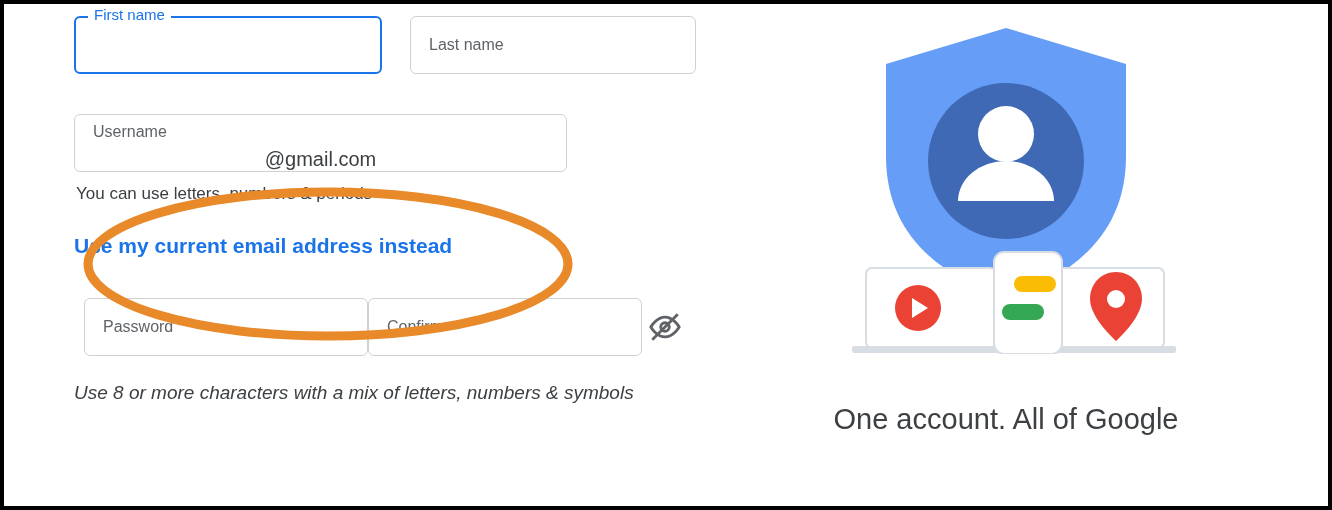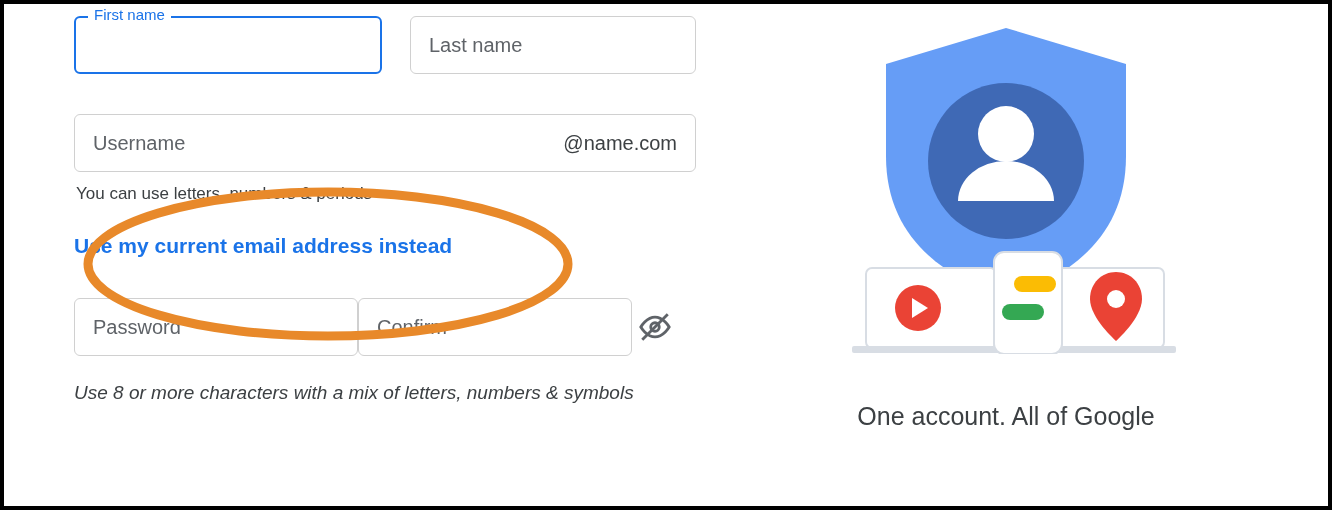--- a/index.html
+++ b/index.html
@@ -25,21 +25,21 @@
       padding: 0 18px;
       display: flex;
       align-items: center;
       font-size: 20px;
       color: #5f6368;
       background: #fff;
     }
     .field input {
       border: none;
       outline: none;
-      font-size: 20px;
+      font-size: 16px;
       color: #737373;
       width: 100%;
       background: transparent;
     }
     .field input::placeholder { color: #5f6368; }
     .first-name-wrap {
       position: relative;
       width: 308px;
     }
     .first-name-field {
@@ -62,22 +62,23 @@
       top: -10px;
       left: 14px;
       background: #fff;
       color: #1a73e8;
       font-size: 15px;
       padding: 0 6px;
     }
     .last-name-field { width: 286px; }
     .username-row { margin-top: 40px; }
     .username-field {
-      width: 622px;
+      width: 493px;
       justify-content: space-between;
+      flex-direction: column;
     }
     .username-field input { flex: 1; }
     .suffix {
       color: #3c4043;
       font-size: 20px;
       white-space: nowrap;
     }
     .hint {
       font-size: 17px;
       color: #3c4043;
@@ -86,21 +87,21 @@
     }
     .link-use-current {
       color: #1a73e8;
       font-size: 21px;
       font-weight: bold;
       margin-top: 30px;
       margin-bottom: 40px;
       display: inline-block;
       cursor: pointer;
     }
-    .pw-row { display: flex; align-items: center; gap: 0; }
+    .pw-row { display: flex; align-items: center; gap: 0; margin-left: 10px; }
     .password-field { width: 284px; }
     .confirm-field { width: 274px; }
     .eye-btn {
       cursor: pointer;
       color: #5f6368;
       display: flex;
       align-items: center;
       justify-content: center;
       margin-left: 6px;
     }
@@ -124,21 +125,21 @@
     .right {
       flex: 1;
       display: flex;
       flex-direction: column;
       align-items: center;
       padding-top: 0;
     }
     .illus { width: 360px; height: 338px; position: relative; }
     .tagline {
       margin-top: 44px;
-      font-size: 25px;
+      font-size: 29px;
       color: #3c4043;
       text-align: center;
       line-height: 1.45;
       max-width: 380px;
     }
   </style>
 </head>
 <body>
 
 <div class="left">
@@ -150,21 +151,21 @@
       </div>
     </div>
     <div class="field last-name-field">
       <input type="text" placeholder="Last name" style="">
     </div>
   </div>
 
   <div class="username-row">
     <div class="field username-field">
       <input type="text" placeholder="Username" style="">
-      <span class="suffix">@name.com</span>
+      <span class="suffix">@gmail.com</span>
     </div>
     <div class="hint">You can use letters, numbers &amp; periods</div>
   </div>
 
   <a class="link-use-current">Use my current email address instead</a>
 
   <div class="pw-row">
     <div class="field password-field">
       <input type="password" placeholder="Password" style="">
     </div>

